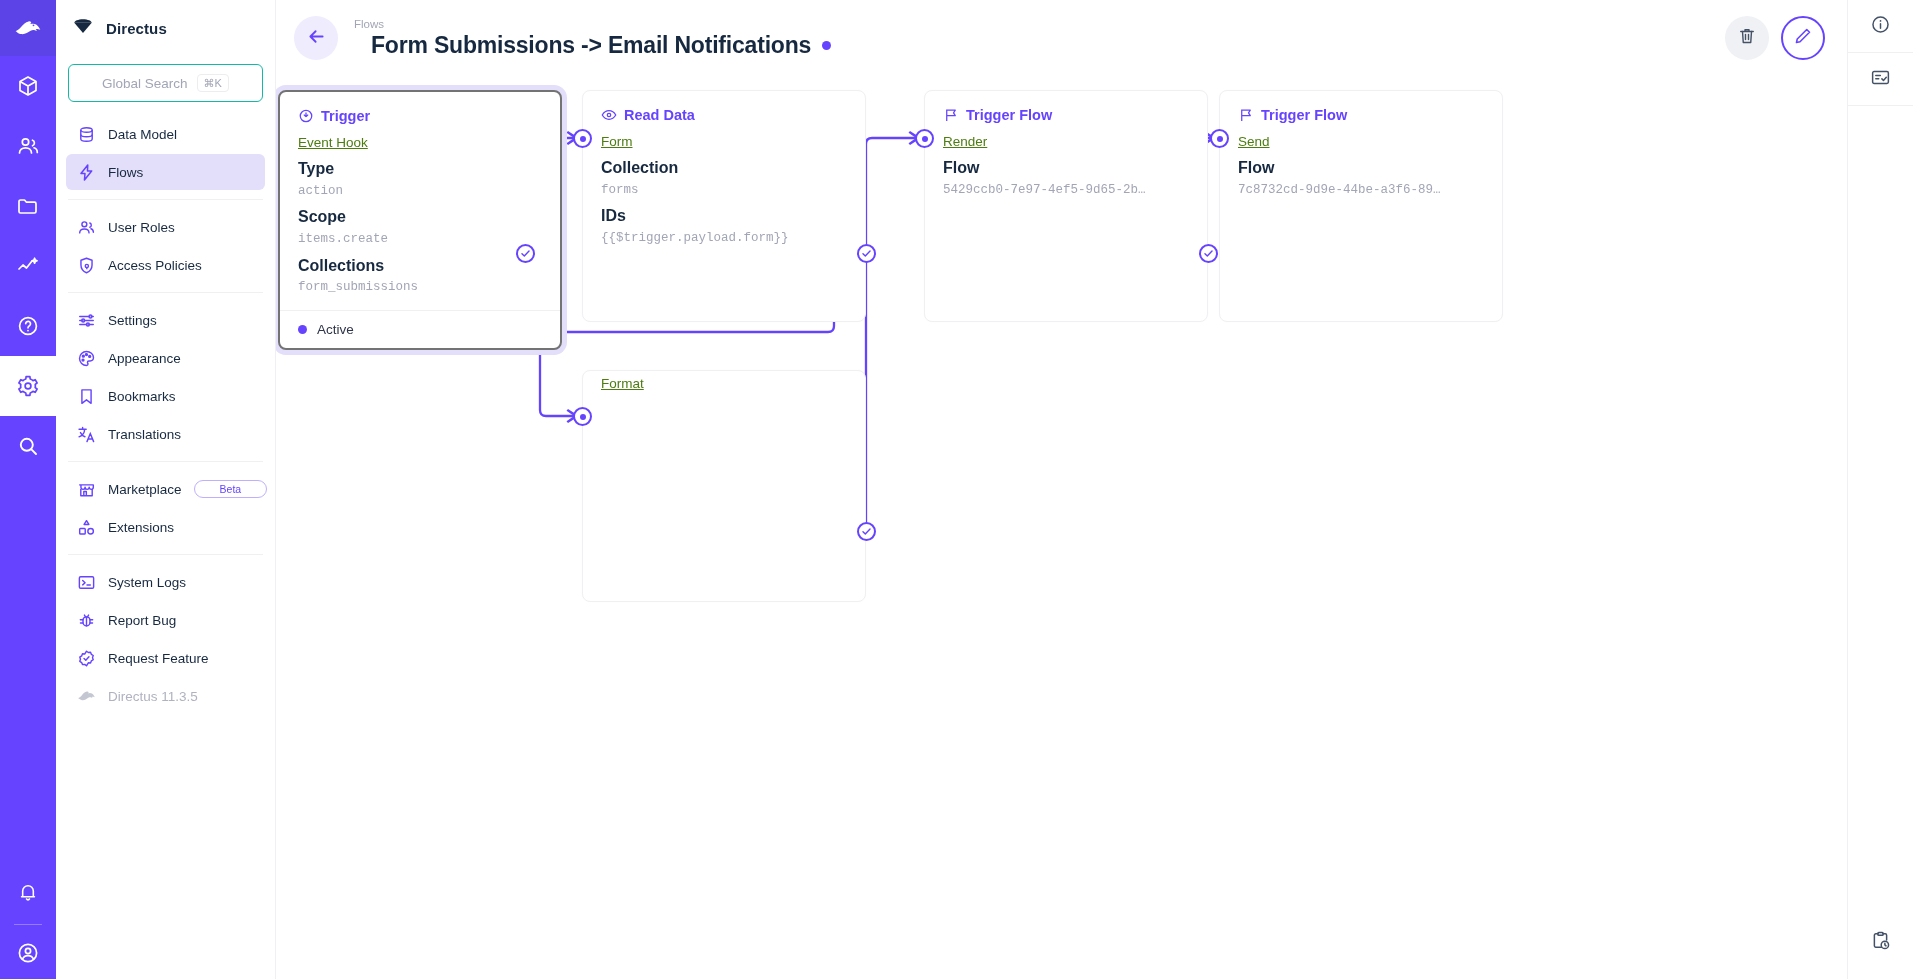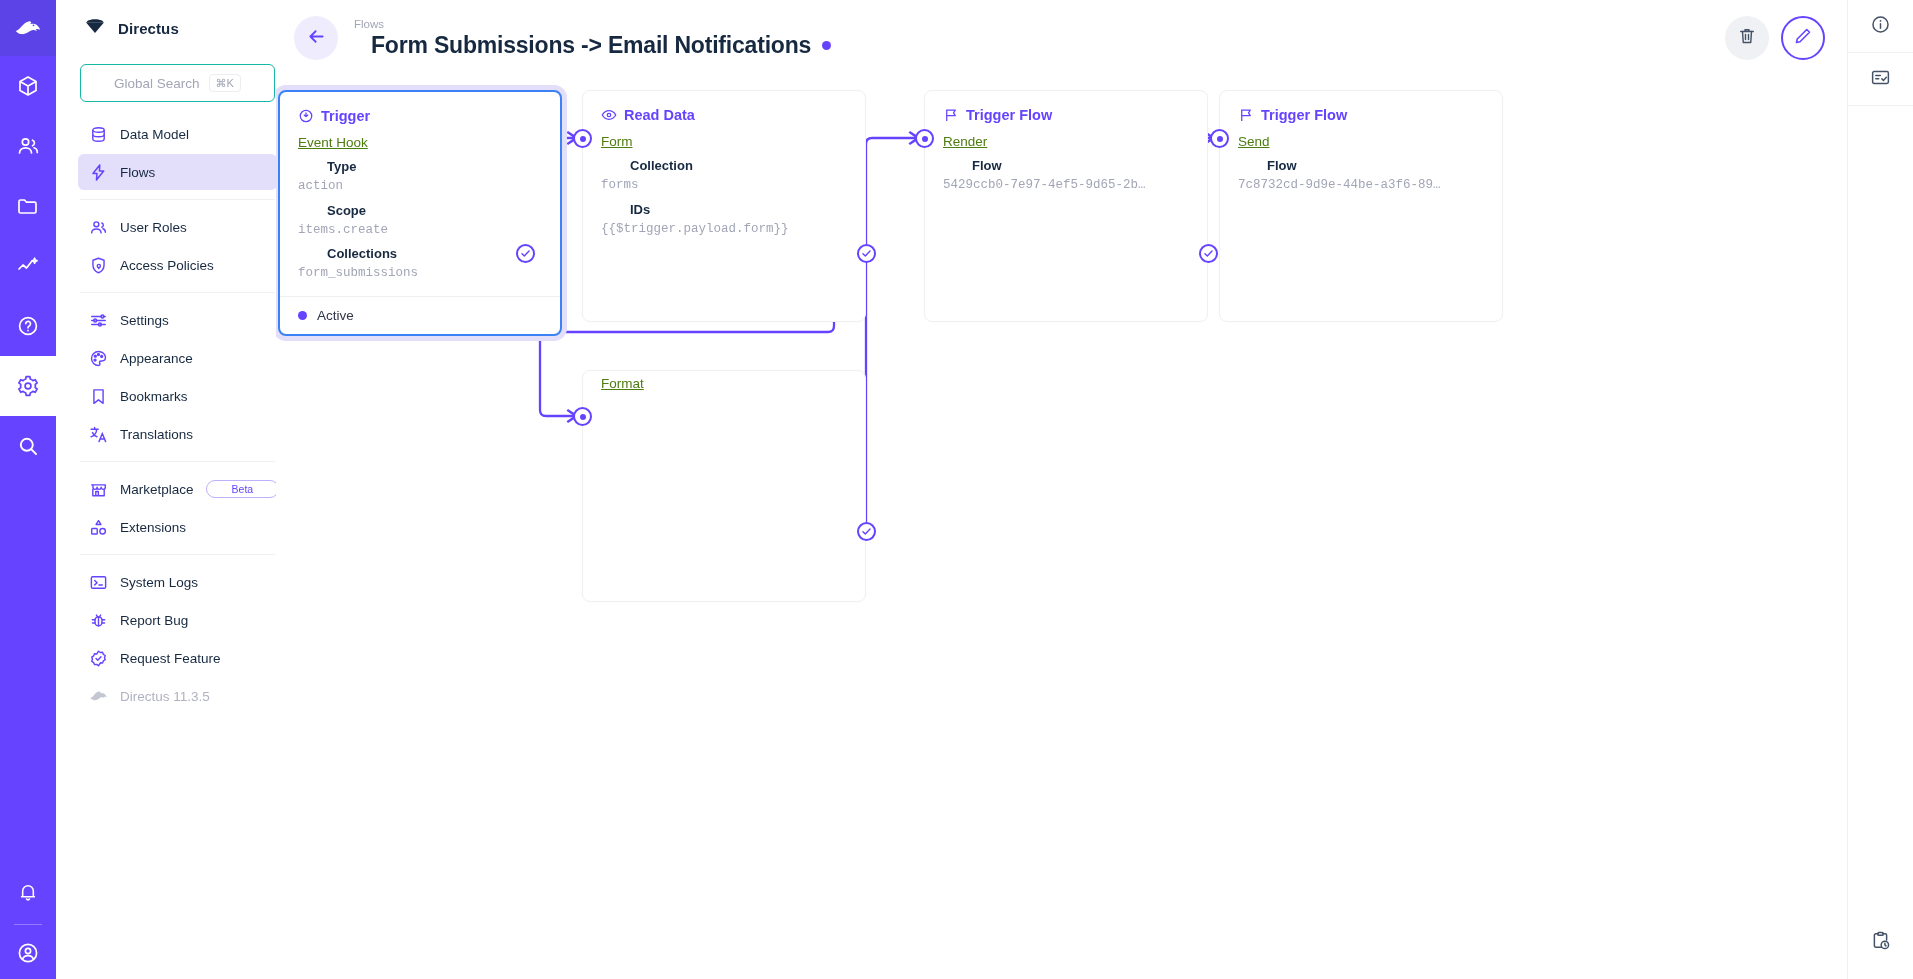--- a/index.html
+++ b/index.html
@@ -30,21 +30,21 @@
   }
   #rail .rail-spacer { flex: 1 1 auto; }
   #rail .rail-div {
     width: 28px; height: 1px; background: rgba(255,255,255,0.3); margin: 2px 0;
   }
   #rail svg { display: block; }
 
   
   #sidebar {
     position: absolute; left: 56px; top: 0; width: 220px; height: 979px;
-    background: #ffffff; border-right: 1px solid #f0f0f2; margin-left: 12px;
+    background: #ffffff; border-right: 1px solid #f0f0f2;
   }
   #sb-brand {
     height: 56px; display: flex; align-items: center; gap: 12px;
     padding: 0 16px;
   }
   #sb-brand .brand-name {
     font-size: 15px; font-weight: 700; color: #172940; letter-spacing: .1px;
   }
   #sb-search {
     margin: 8px 12px 14px 12px; height: 38px; border: 1px solid #14b8a6;
@@ -110,32 +110,32 @@
   #edges { position: absolute; left: 0; top: 0; width: 100%; height: 100%; pointer-events: none; }
 
   .node {
     position: absolute;
     background: #ffffff;
     border: 1px solid #f0f0f2;
     border-radius: 8px;
     box-shadow: 0 0 2px rgba(0,0,0,0.02);
   }
   .node.selected {
-    border: 2px solid #3b82f6;
+    border: 2px solid #737373;
     box-shadow: 0 0 0 5px #e3def9;
   }
   .node-head {
     display: flex; align-items: center; gap: 7px;
     padding: 16px 18px 6px 18px;
     color: #6644ff; font-size: 14.5px; font-weight: 700;
   }
   .node-head .nh-ico { display: flex; align-items: center; color: #6644ff; }
   .node-body { padding: 3px 18px 12px 18px; }
   .node-name { font-size: 13.5px; color: #4d7c0f; line-height: 1.5; margin-bottom: 2px; text-decoration: underline; }
-  .kv-key { font-size: 13px; font-weight: 700; color: #172940; line-height: 1.55; margin-top: 4px; margin-left: 29px; }
+  .kv-key { font-size: 16px; font-weight: 700; color: #172940; line-height: 1.55; margin-top: 4px; }
   .kv-val {
     font-family: "Liberation Mono", monospace;
     font-size: 12.5px; color: #a2a5b5; line-height: 1.55;
     white-space: nowrap; overflow: hidden; text-overflow: ellipsis;
   }
   .node-foot {
     border-top: 1px solid #f0f0f2; margin: 0 0 0 0;
     padding: 11px 18px; display: flex; align-items: center; gap: 10px;
     font-size: 13.5px; color: #2f3649;
   }

